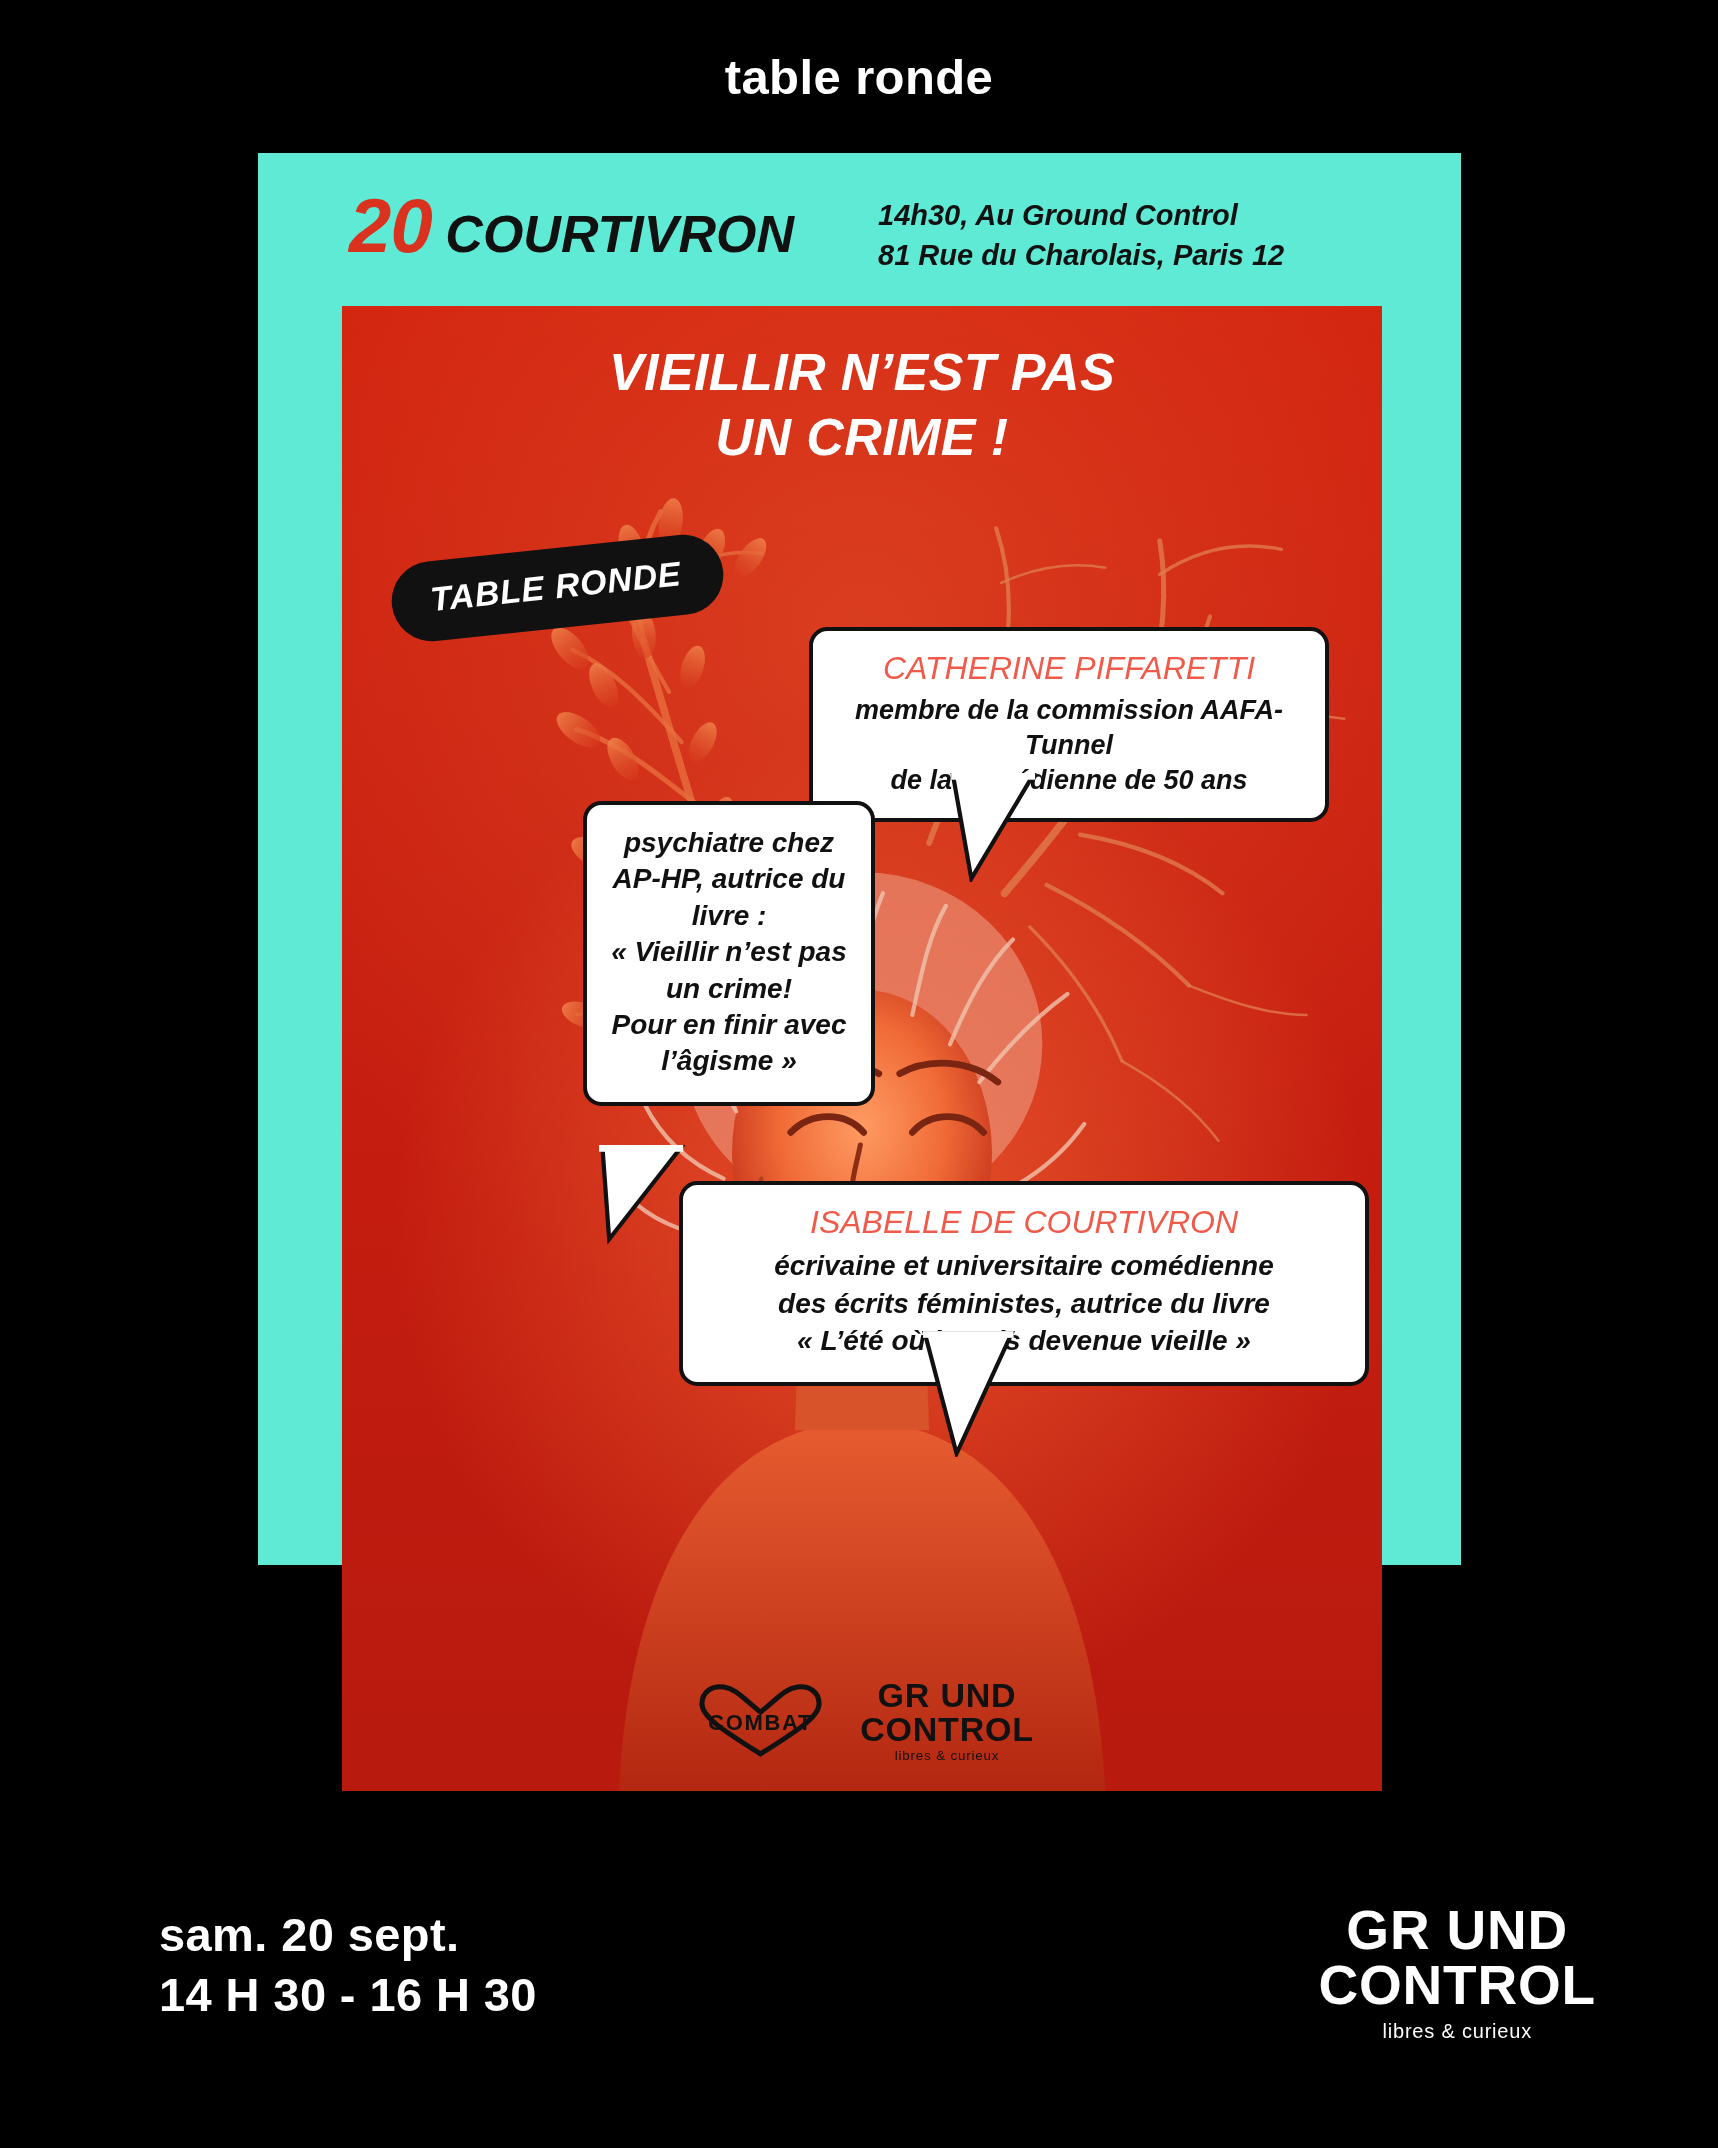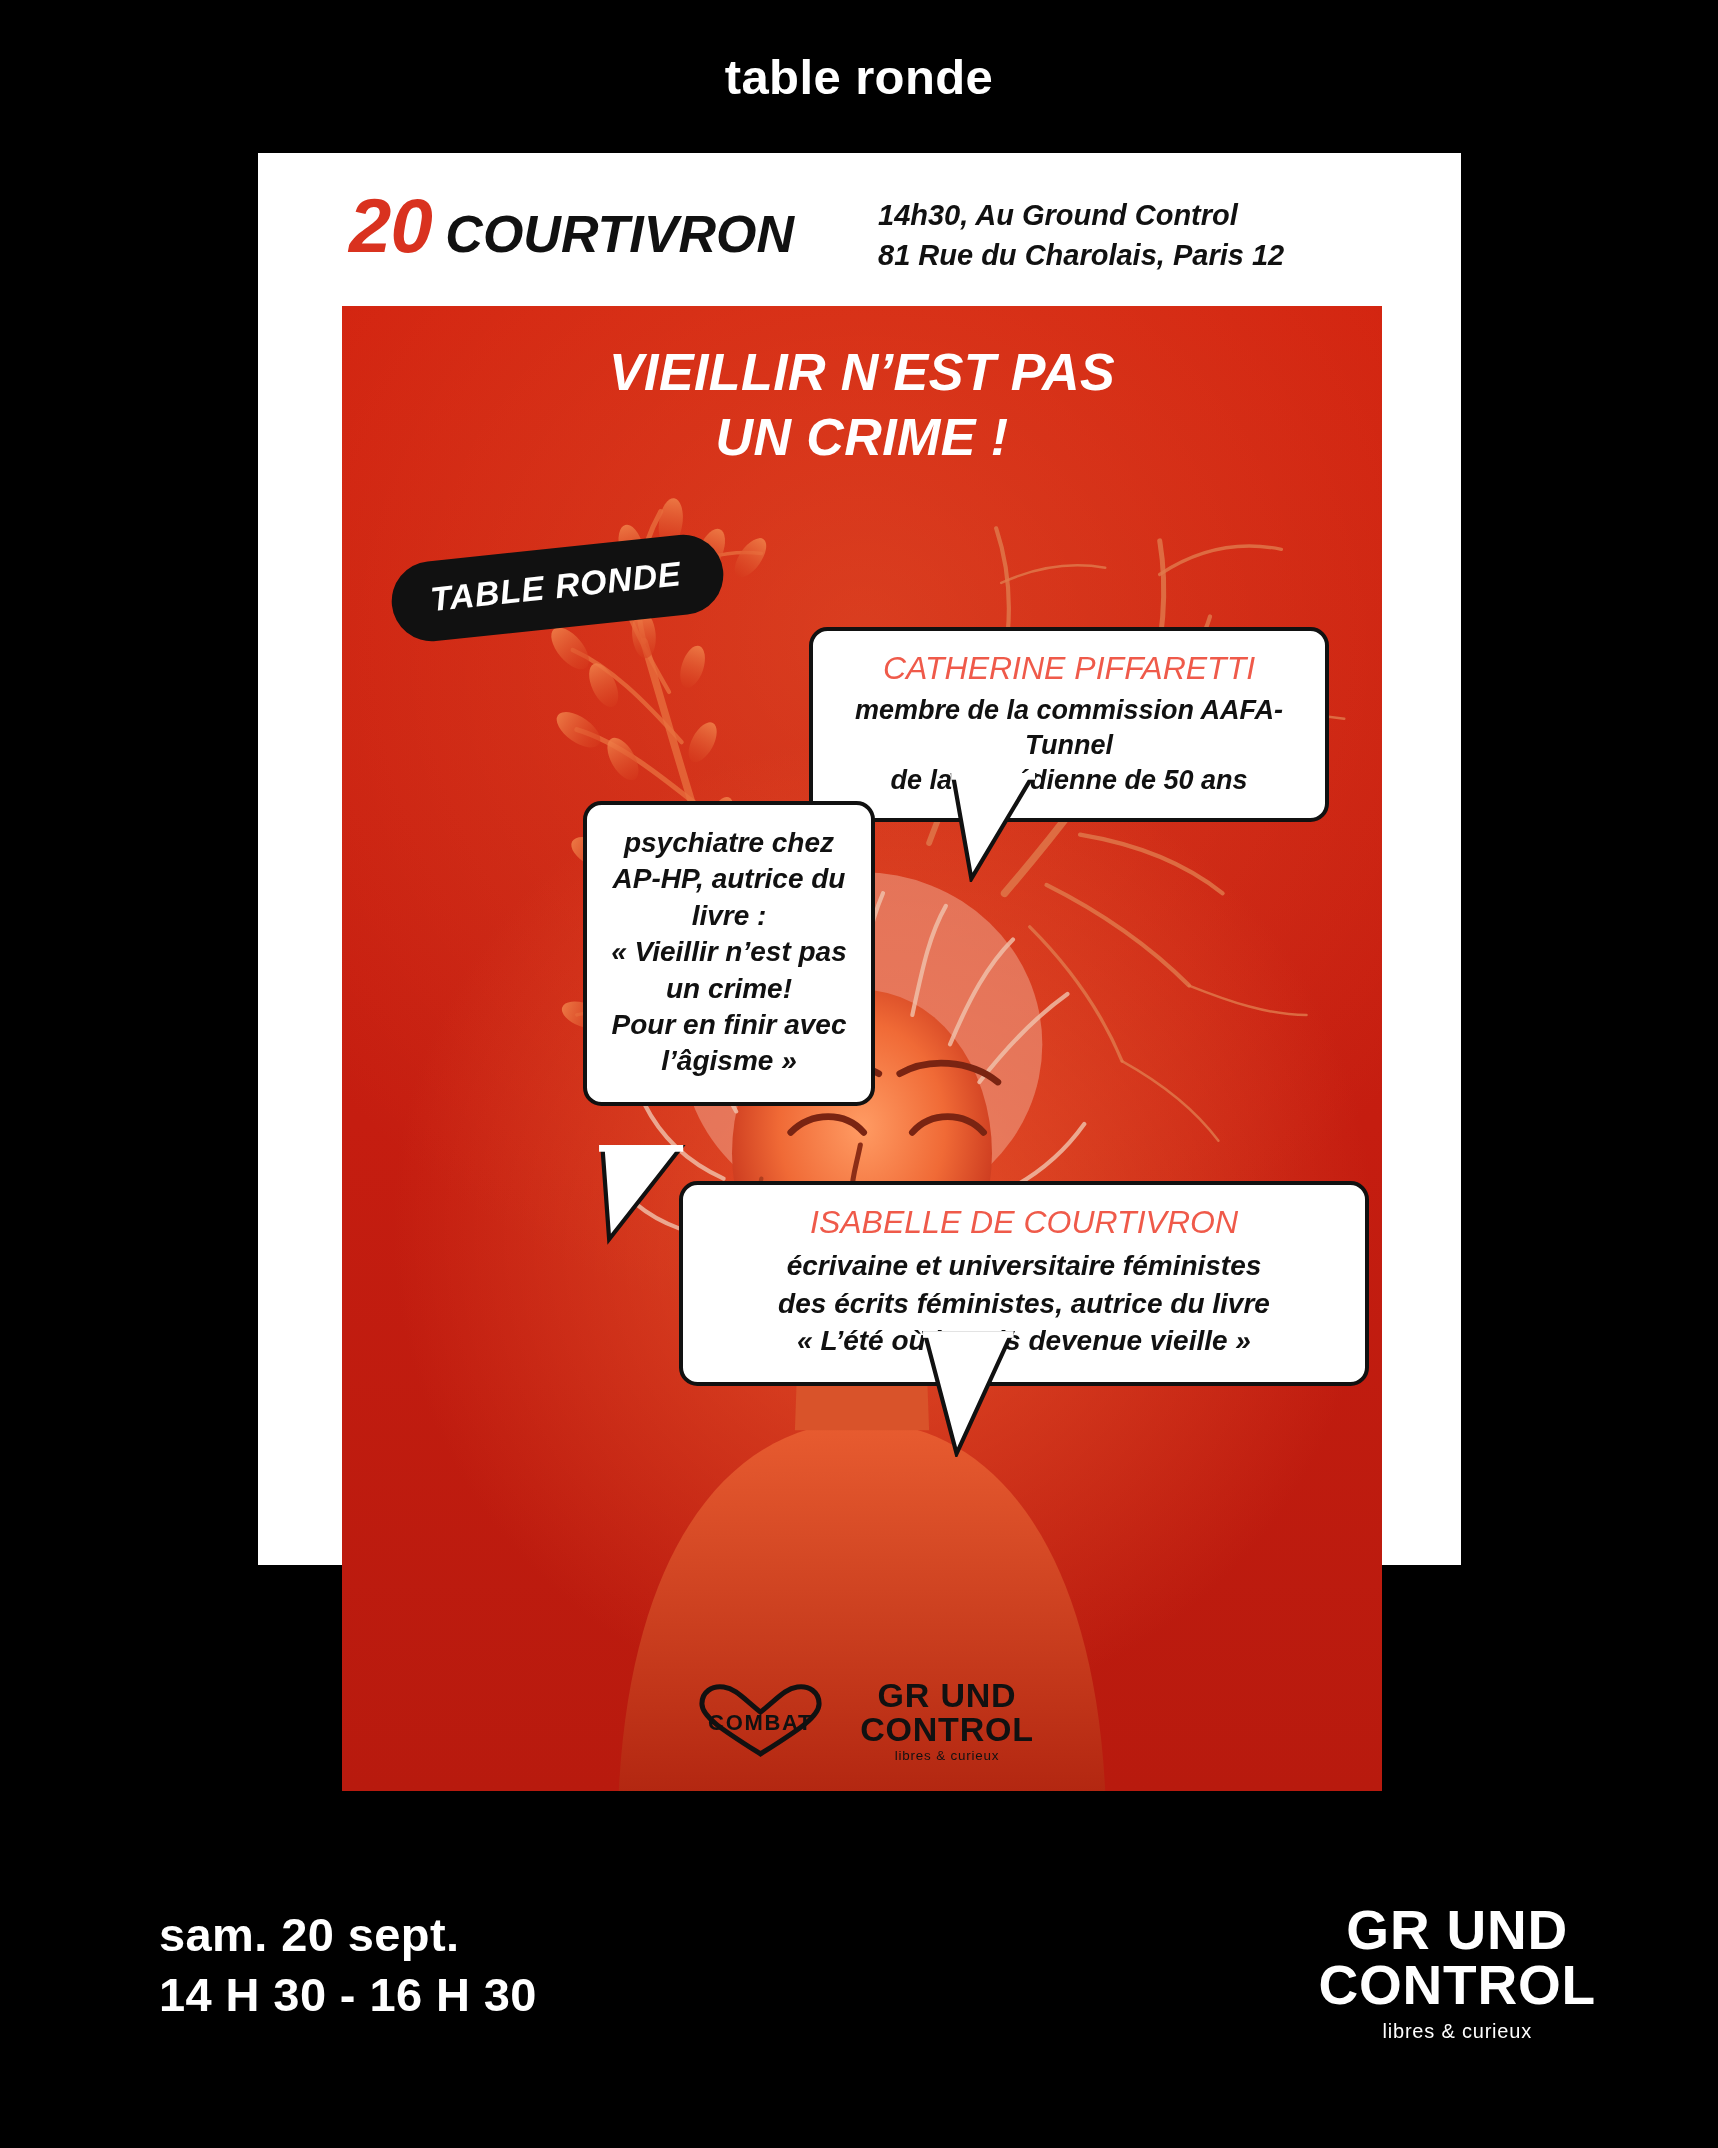--- a/index.html
+++ b/index.html
@@ -30,21 +30,21 @@
     letter-spacing: 0.4px;
   }
 
   
   .poster-card {
     position: absolute;
     left: 258px;
     top: 153px;
     width: 1203px;
     height: 1412px;
-    background: #ffffff;
+    background: #5eead4;
   }
 
   .date-row {
     position: absolute;
     left: 91px;
     top: 35px;
     width: 1032px;
     height: 109px;
   }
   .date-block {
@@ -390,21 +390,21 @@
         <span class="desc">Pour en finir avec</span>
         <span class="desc">l’âgisme »</span>
       </div>
       <svg class="tail" style="left:252px; top:839px; width:101px; height:101px;" viewBox="0 0 120 120">
         <path d="M10 2 L104 2 L18 112 Z" fill="#ffffff" stroke="#111111" stroke-width="5"></path>
         <rect x="6" y="0" width="100" height="8" fill="#ffffff"></rect>
       </svg>
 
       <div class="bubble" id="bubble-isabelle">
         <span class="name">ISABELLE DE COURTIVRON</span>
-        <span class="desc">écrivaine et universitaire féministes</span>
+        <span class="desc">écrivaine et universitaire comédienne</span>
         <span class="desc">des écrits féministes, autrice du livre</span>
         <span class="desc">« L’été où je suis devenue vieille »</span>
       </div>
       <svg class="tail" style="left:576px; top:1025px; width:109px; height:126px;" viewBox="0 0 130 150">
         <path d="M8 2 L112 2 L46 146 Z" fill="#ffffff" stroke="#111111" stroke-width="5"></path>
         <rect x="6" y="0" width="108" height="8" fill="#ffffff"></rect>
       </svg>
 
       <div class="art-logos">
         <div class="combat-logo">

